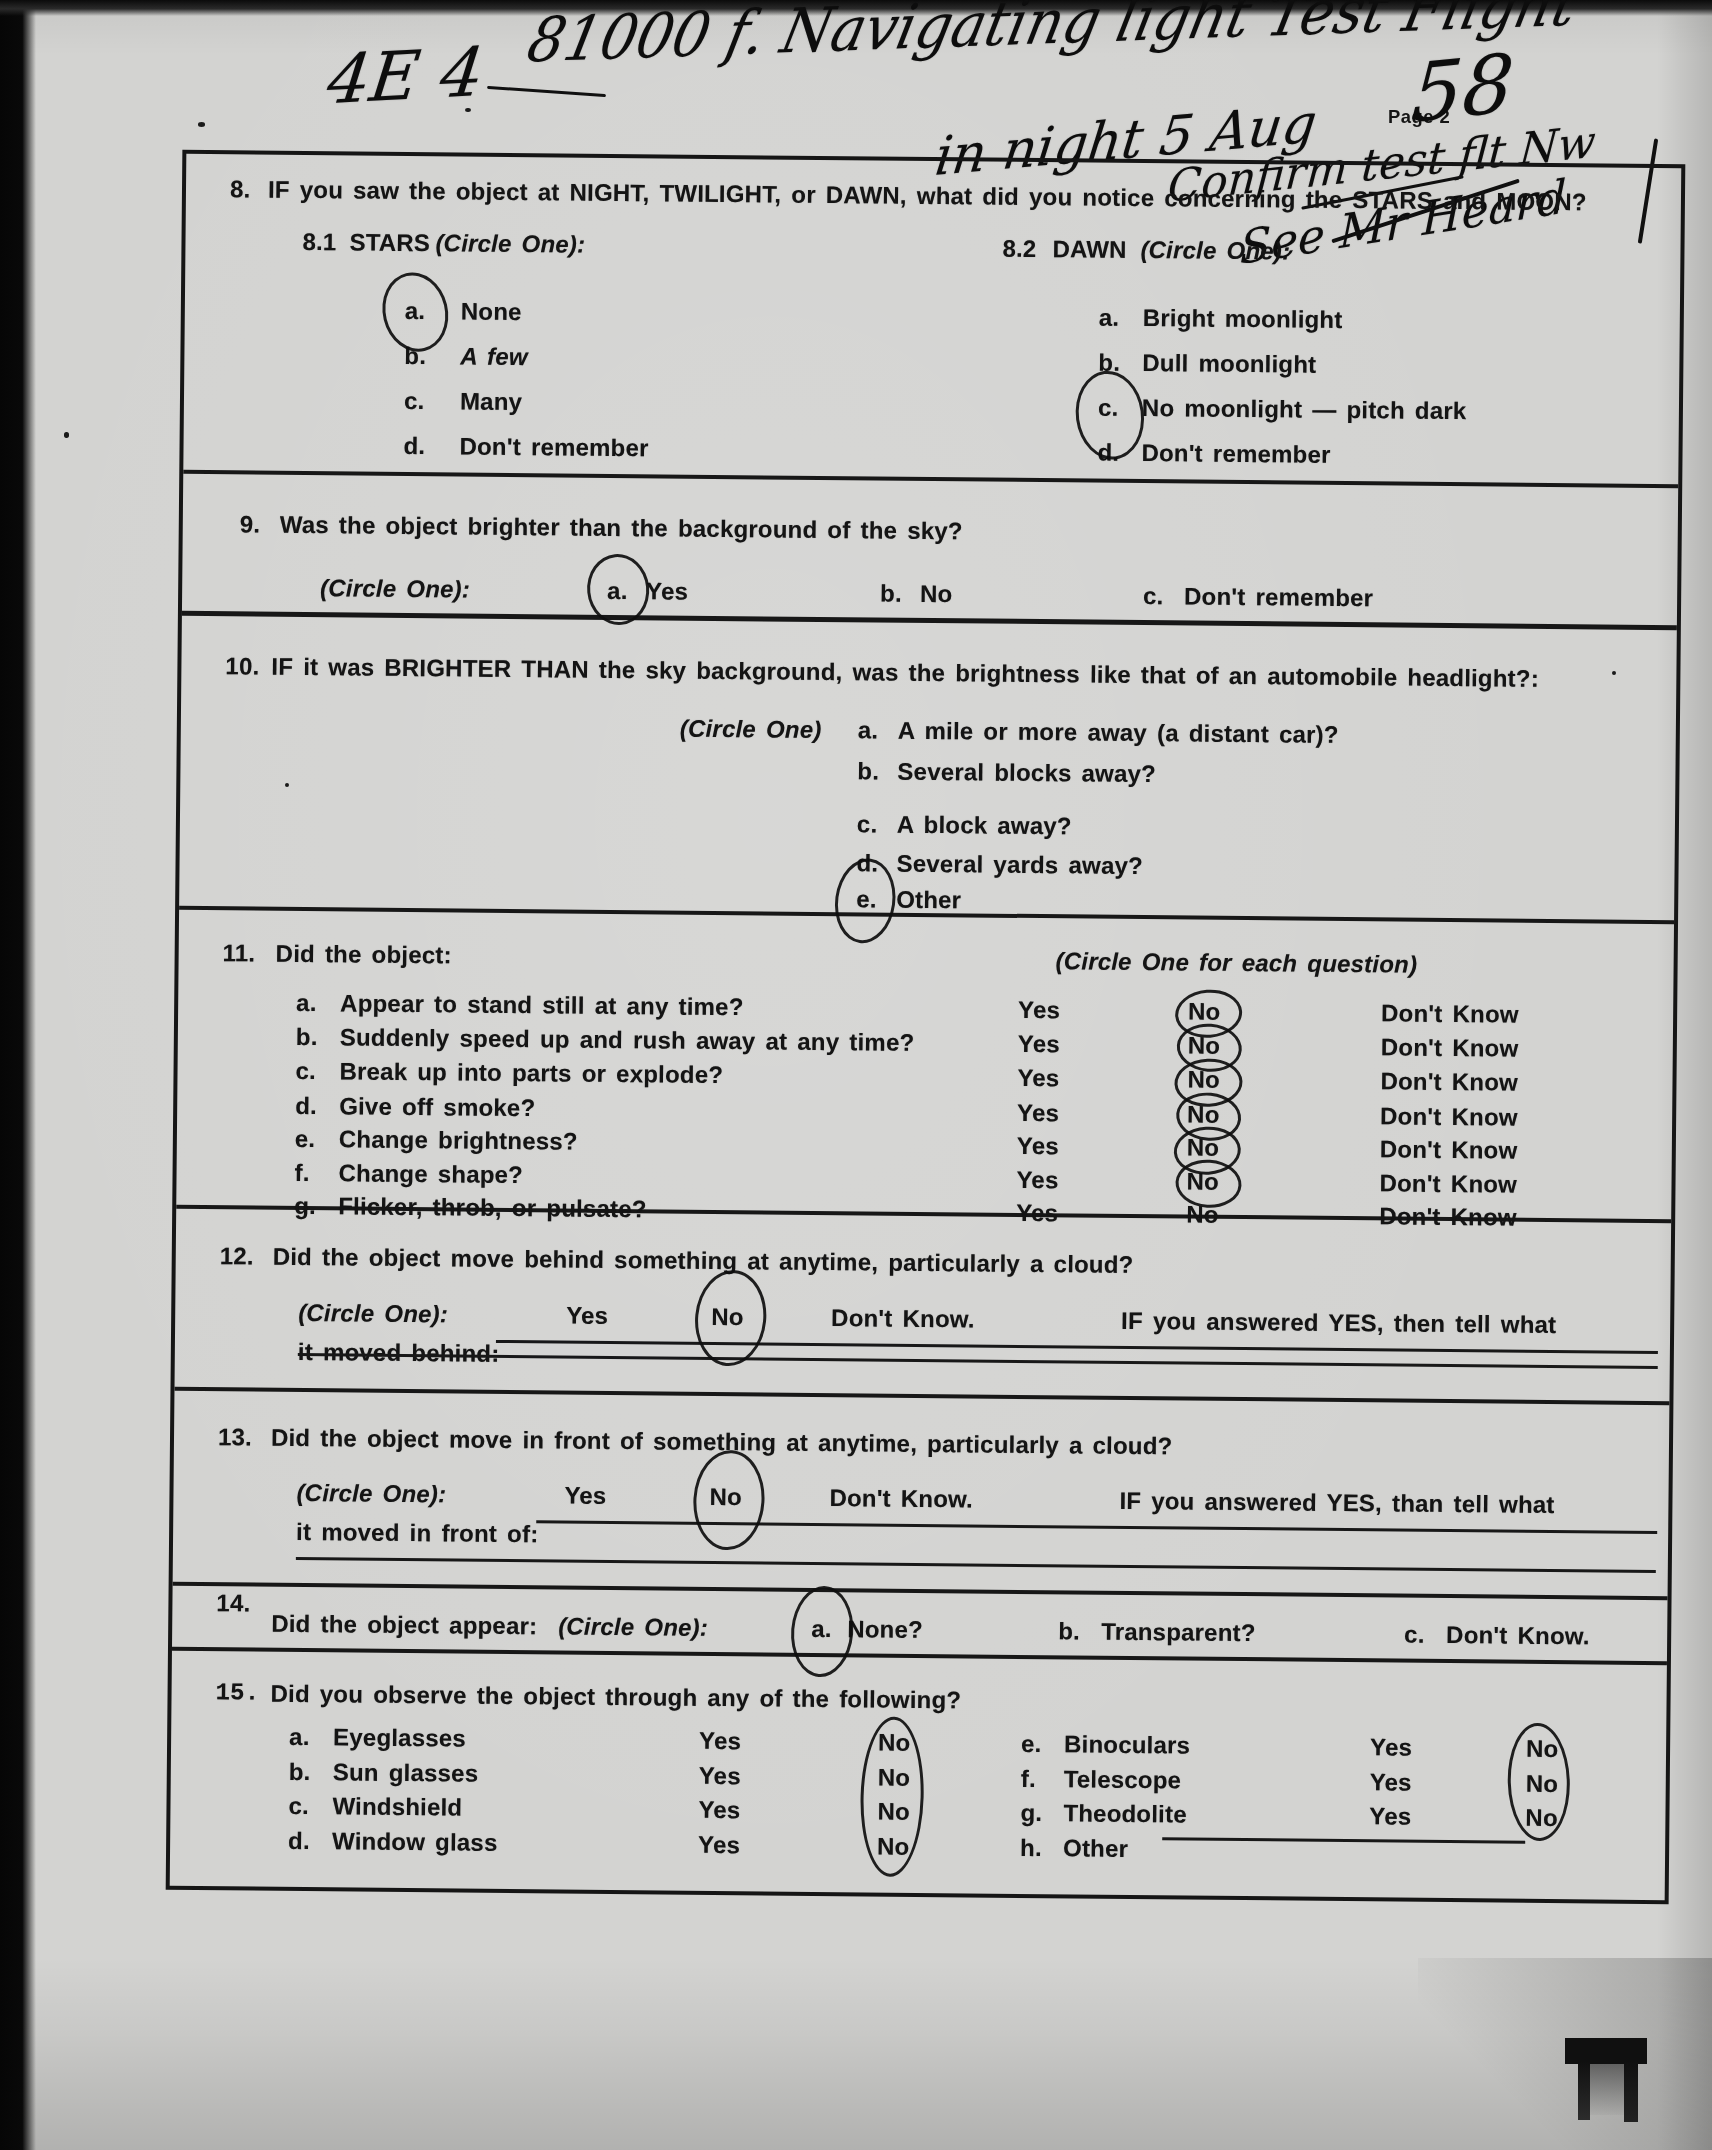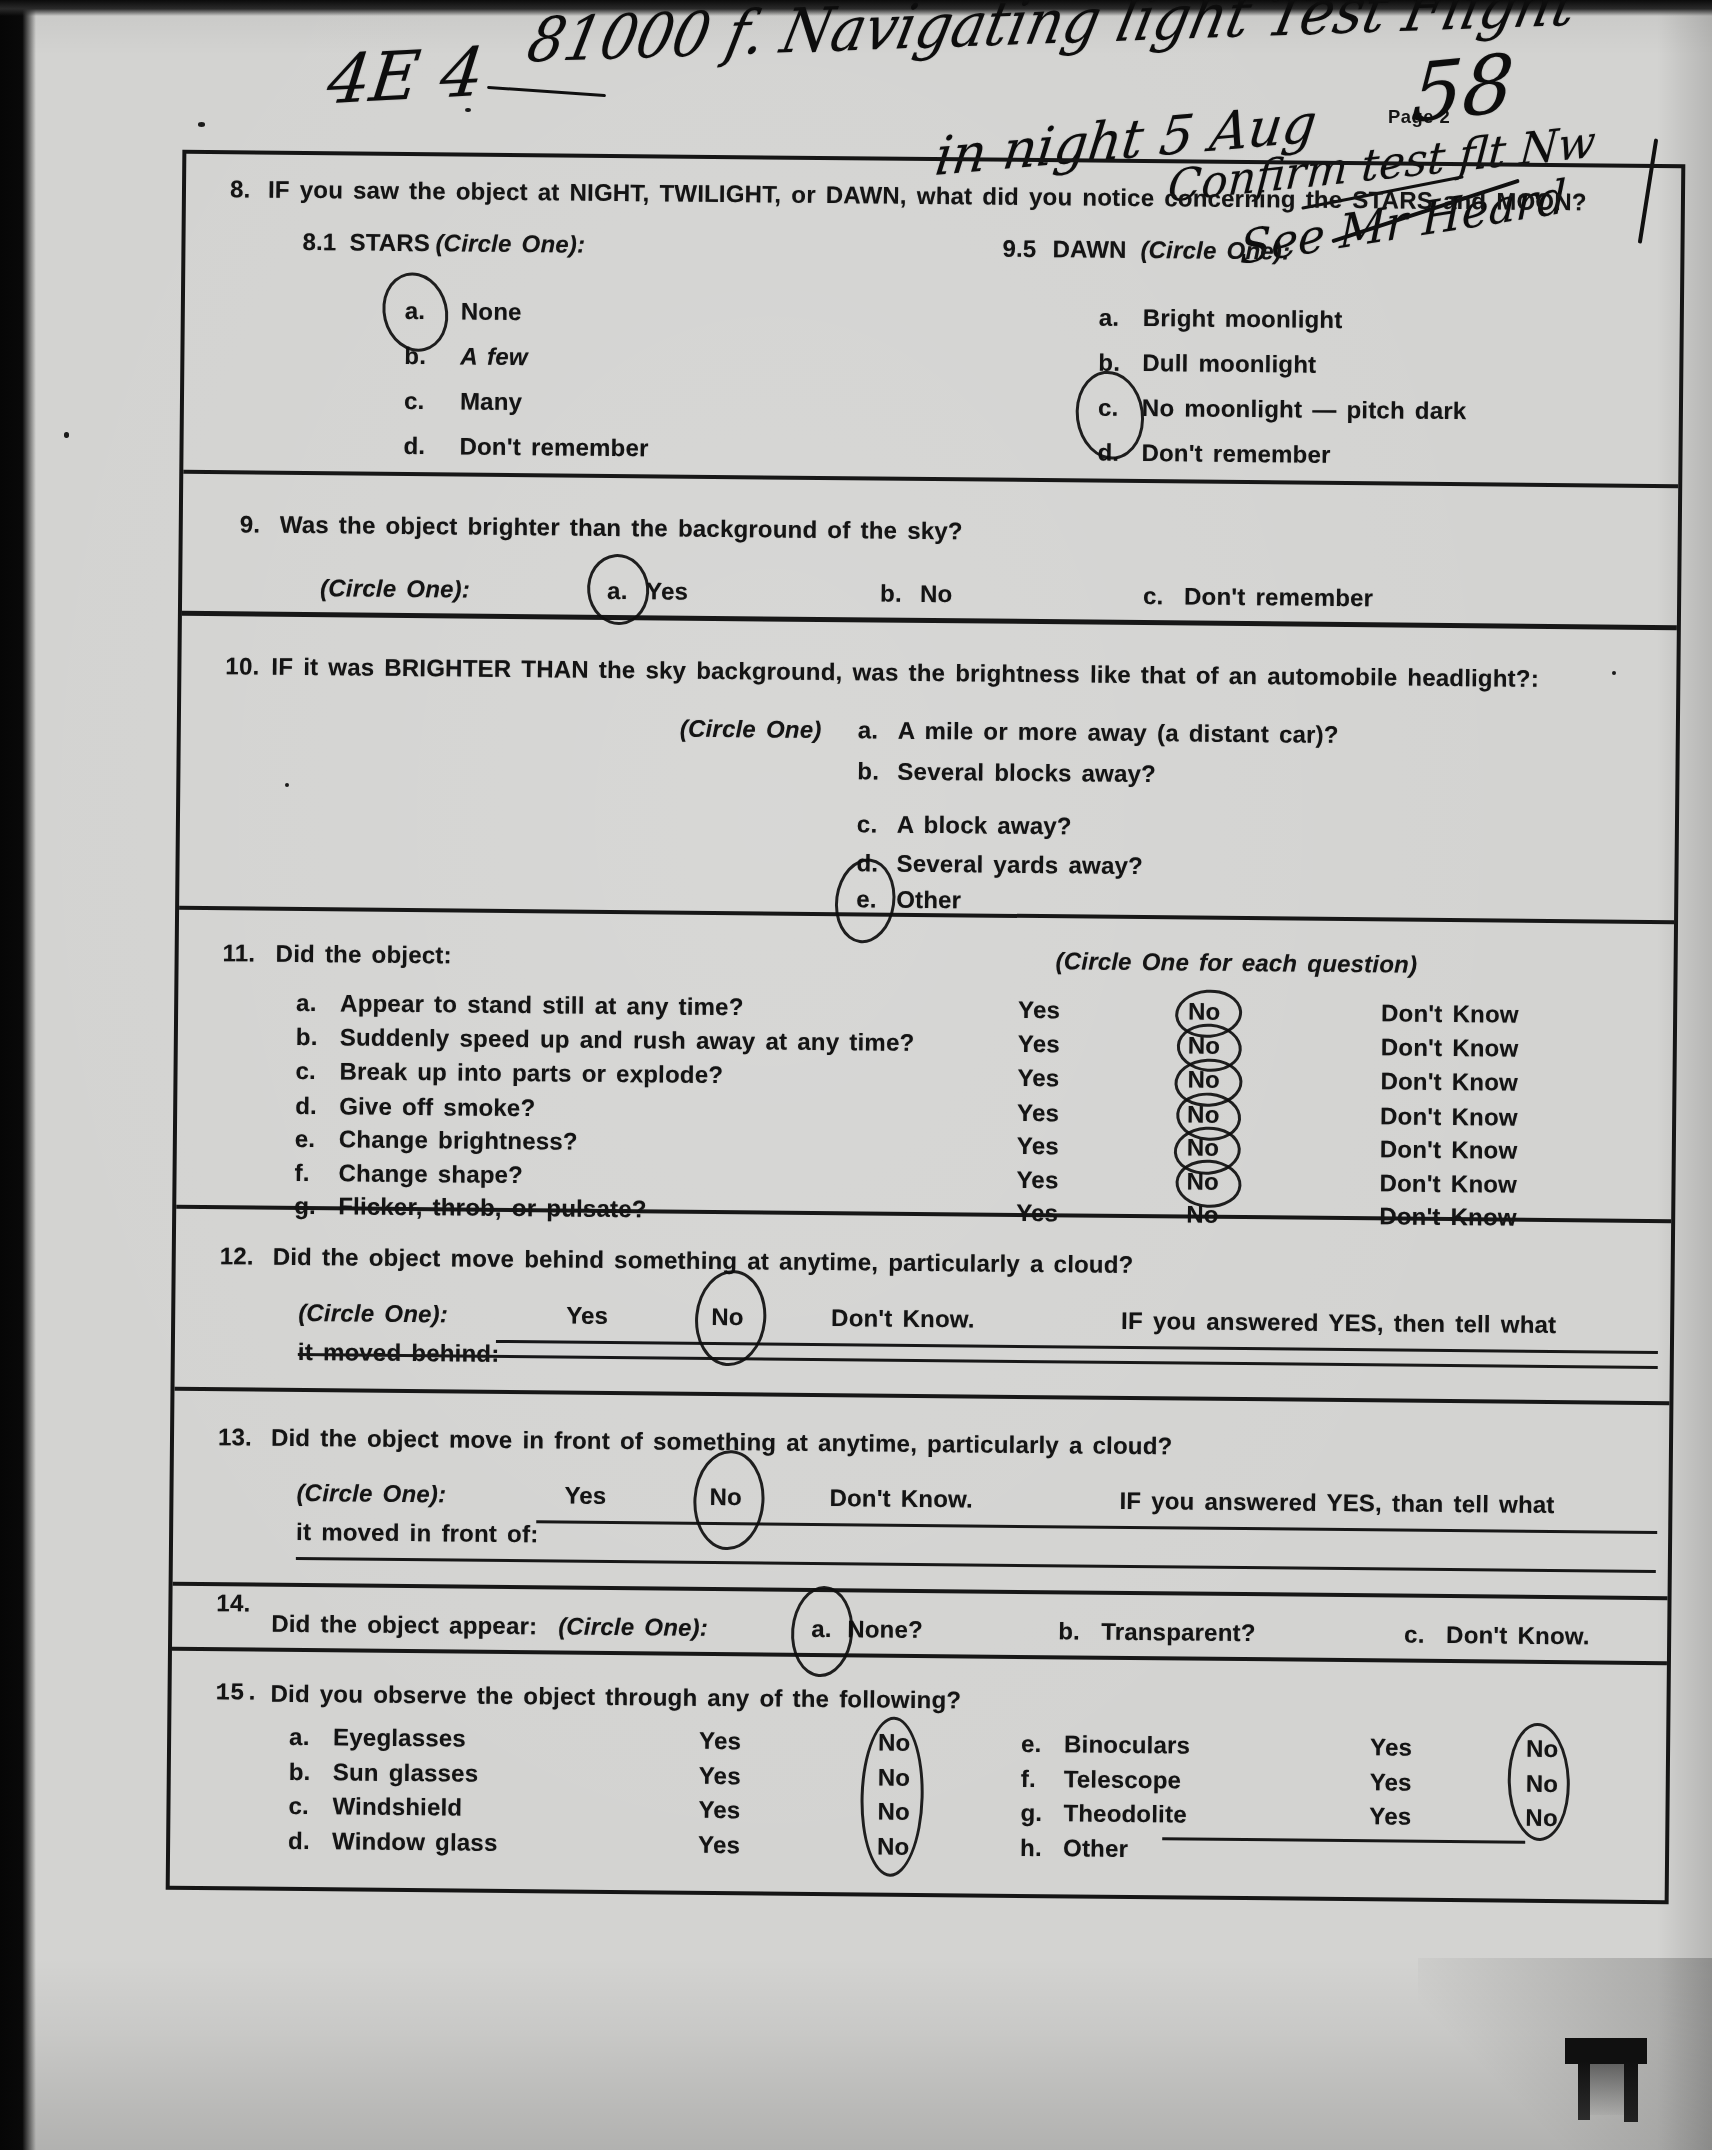--- a/index.html
+++ b/index.html
@@ -89,21 +89,21 @@
     <div class="divider" style="top:1428px;"></div>
     <div class="divider" style="top:1493px;"></div>
 
     <span class="t" style="left:44px;top:20.7px;">8.</span>
     <span class="t" style="left:82px;top:20.7px;">IF you saw the object at NIGHT, TWILIGHT, or DAWN, what did you notice concerning the STARS and MOON?</span>
 
     <span class="t" style="left:117px;top:73px;">8.1</span>
     <span class="t" style="left:164px;top:73px;">STARS</span>
     <span class="t it" style="left:250px;top:73px;">(Circle One):</span>
 
-    <span class="t" style="left:817px;top:73px;">9.5</span>
+    <span class="t" style="left:817px;top:73px;">8.2</span>
     <span class="t" style="left:867px;top:73px;">DAWN</span>
     <span class="t it" style="left:955px;top:73px;">(Circle One):</span>
 
     <span class="t" style="left:220px;top:141px;">a.</span>
     <span class="t" style="left:276px;top:141px;">None</span>
     <span class="t" style="left:220px;top:186px;">b.</span>
     <span class="t" style="left:276px;top:186px;font-style:italic;">A few</span>
     <span class="t" style="left:220px;top:231px;">c.</span>
     <span class="t" style="left:276px;top:231px;">Many</span>
     <span class="t" style="left:220px;top:276px;">d.</span>

